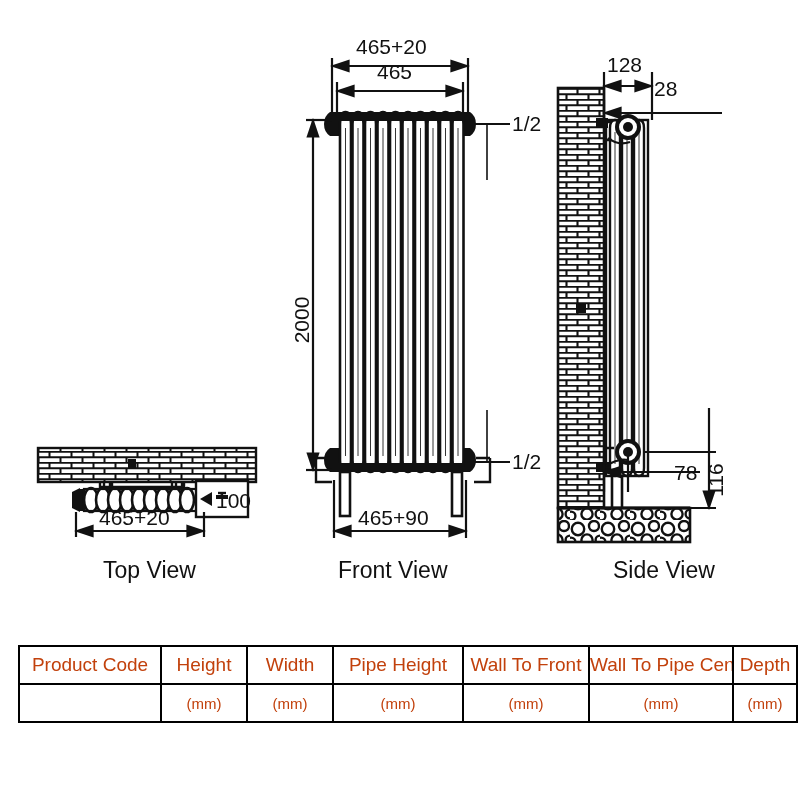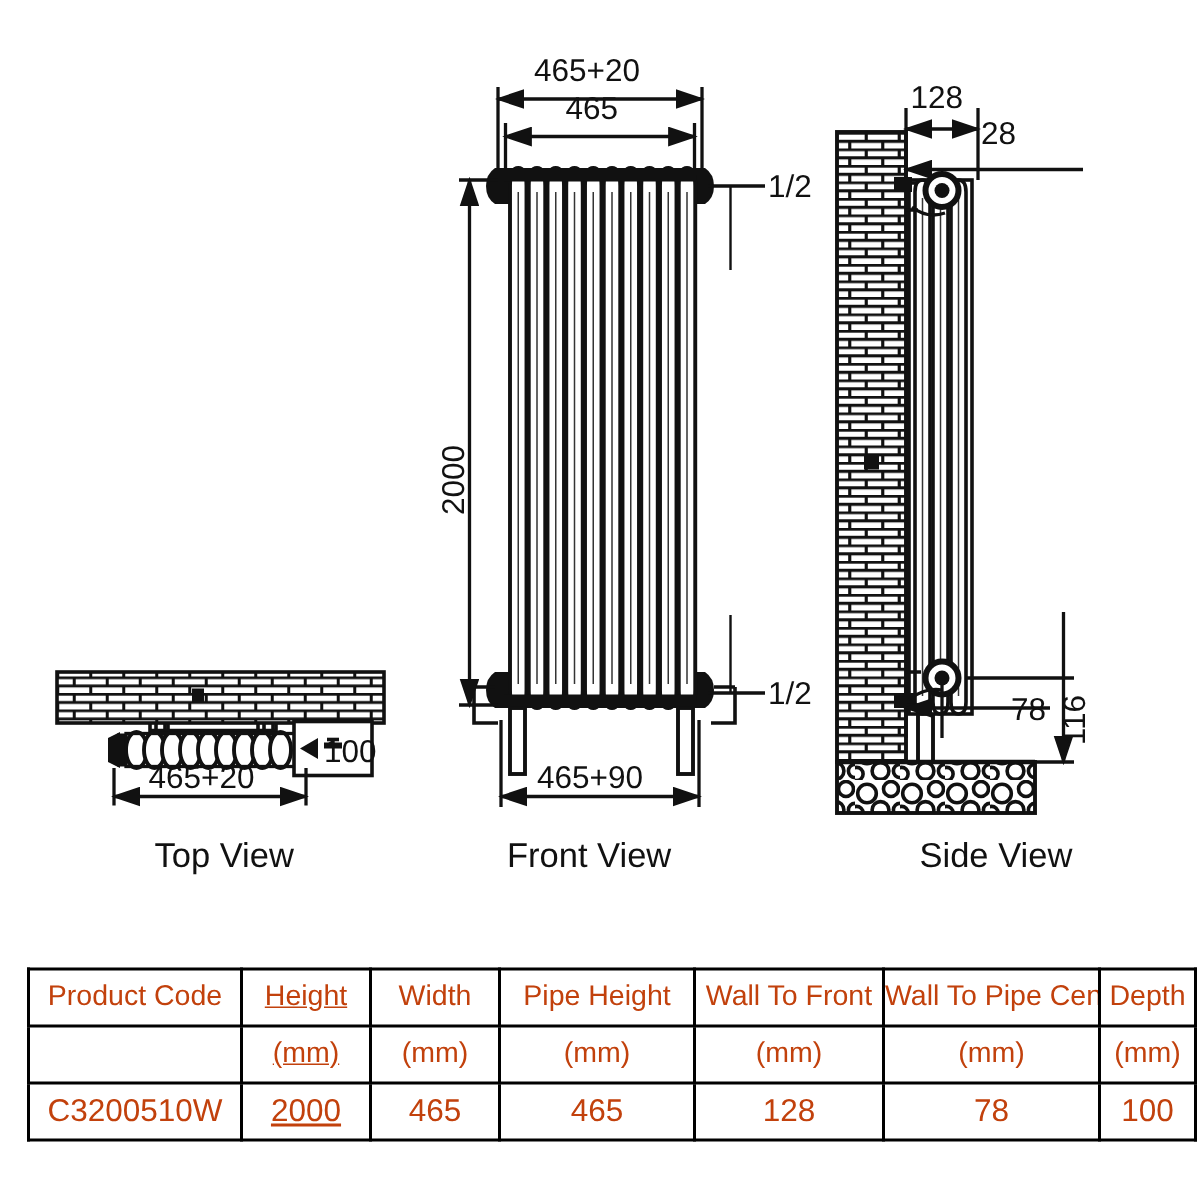--- a/index.html
+++ b/index.html
@@ -24,23 +24,23 @@
     border:2px solid #000;
     text-align:center;
     font-family:"Liberation Sans", sans-serif;
     color:#c2410c;
     padding:0;
     height:36px;
     white-space:nowrap;
     overflow:hidden;
   }
   #spec-table tr.hdr td{font-size:19px;}
-  #spec-table tr.unit td{font-size:19px;}
+  #spec-table tr.unit td{font-size:15px;}
   #spec-table tr.vals td{font-size:21px;}
-  .c0{width:140px;}.c1{width:84px;text-decoration:underline;}.c2{width:84px;}.c3{width:128px;}
+  .c0{width:140px;}.c1{width:84px;}.c2{width:84px;}.c3{width:128px;}
   .c4{width:124px;border-radius:10px;}.c5{width:142px;}.c6{width:62px;margin-left:24px;}
 </style>
 </head>
 <body>
 
 <div id="stage">
 <svg width="800" height="640" viewBox="0 0 800 640">
   <defs>
 
     <pattern id="brickV" width="22" height="11" patternUnits="userSpaceOnUse">
@@ -315,23 +315,14 @@
     </tr>
     <tr class="unit">
       <td class="c0"></td>
       <td class="c1">(mm)</td>
       <td class="c2">(mm)</td>
       <td class="c3">(mm)</td>
       <td class="c4">(mm)</td>
       <td class="c5">(mm)</td>
       <td class="c6">(mm)</td>
     </tr>
-    <tr class="vals">
-      <td class="c0">C3200510W</td>
-      <td class="c1">2000</td>
-      <td class="c2">465</td>
-      <td class="c3">465</td>
-      <td class="c4">128</td>
-      <td class="c5">78</td>
-      <td class="c6">100</td>
-    </tr>
   </tbody>
 </table>
 
 </body></html>

